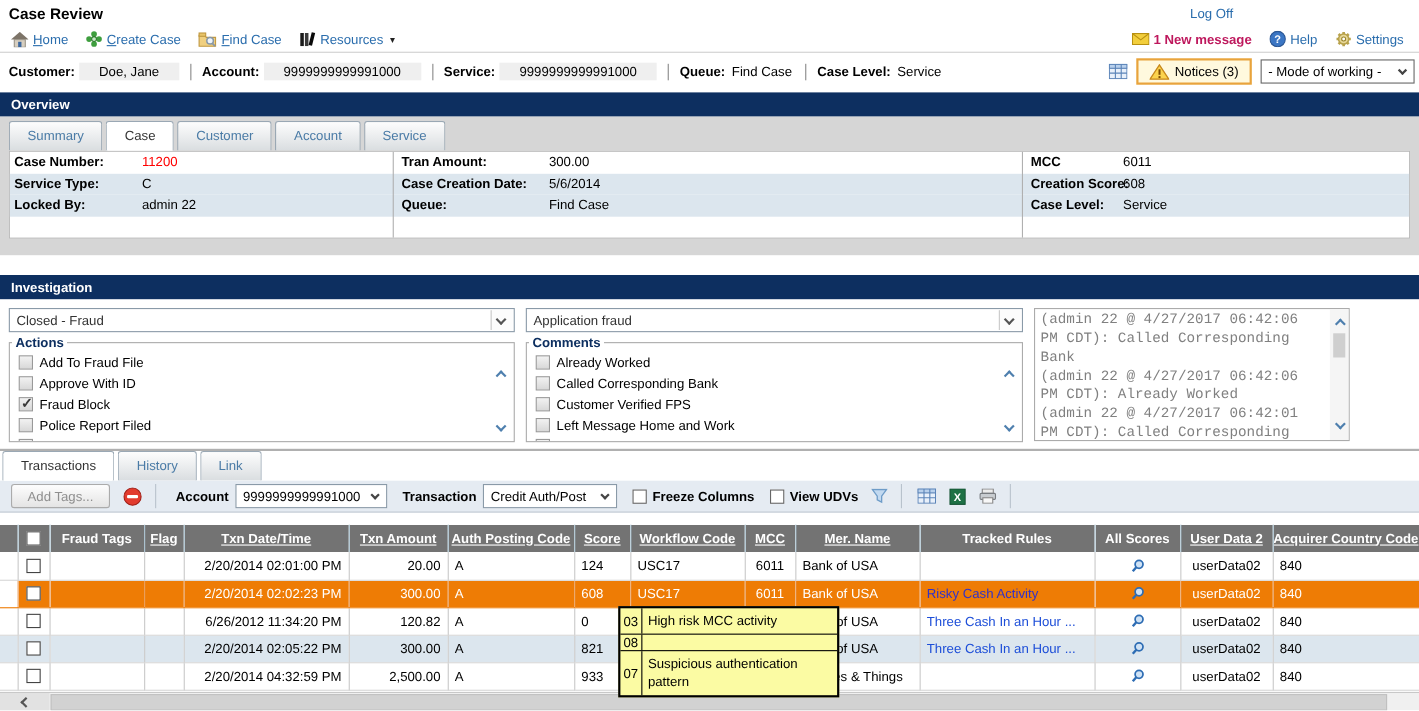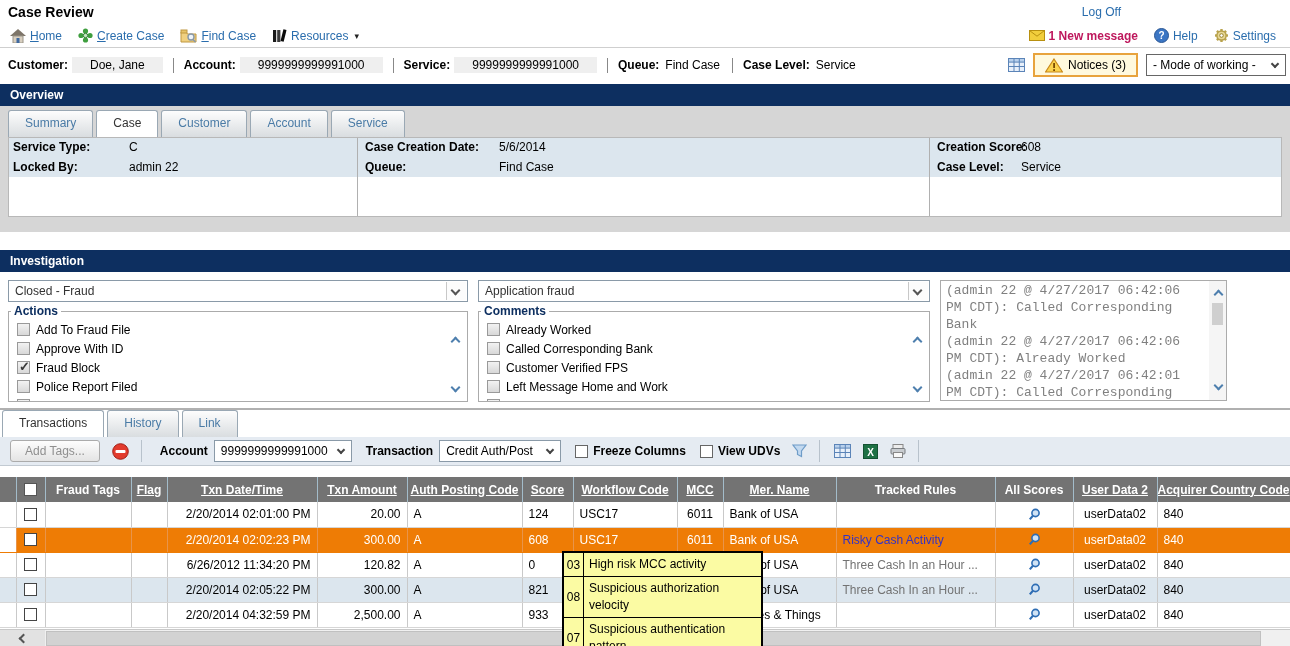--- a/index.html
+++ b/index.html
@@ -90,21 +90,21 @@
   
   table.tx { position:absolute; left:0; top:477px; width:1290px; border-collapse:collapse; table-layout:fixed; }
   table.tx th { height:25px; background:#737373; color:#fff; font-weight:bold; font-size:12px; border-right:1px solid #A3BCCA; text-align:center; overflow:hidden; white-space:nowrap; }
   table.tx th.u { text-decoration:underline; cursor:pointer; }
   table.tx td { height:25px; border-right:1px solid #C9C9C9; border-bottom:1px solid #D6D6D6; background:#fff; overflow:hidden; white-space:nowrap; padding:0 6px; }
   tr.alt td { background:#DCE6EE; }
   tr.sel td { background:#EE7C05; color:#fff; border-right-color:#E8944A; border-bottom-color:#EE7C05; }
   td.c-sp, tr.sel td.c-sp { background:#fff; }
   td.num { text-align:right; }
   td.ctr { text-align:center; padding:0; }
-  a.rule-link { color:#737373; cursor:pointer; }
+  a.rule-link { color:#1d4ed8; cursor:pointer; }
   tr.sel a.rule-link { color:#3232C8; }
   td .cb.rowcb { background:#fff; border:1px solid #444; display:block; margin:0 auto; }
 
   
   .rule-tip { position:absolute; left:562px; top:551px; width:201px; border:2px solid #000; background:#FBFBA3; z-index:10; }
   .tip-row { display:flex; border-bottom:1px solid #000; }
   .tip-row:last-child { border-bottom:none; }
   .tip-code { flex:0 0 20px; border-right:1px solid #000; display:flex; align-items:center; justify-content:center; }
   .tip-desc { flex:1; padding:3px 5px; line-height:17px; }
 
@@ -255,20 +255,28 @@
       </span>
     </div>
   </div>
 
   <div class="sec-hd" style="top:84px;">Overview</div>
   <div class="ov-band"></div>
   <div class="ov-tabs">
     <span class="tab">Summary</span><span class="tab active">Case</span><span class="tab">Customer</span><span class="tab">Account</span><span class="tab">Service</span>
   </div>
   <div class="ov-details">
+    <div class="ov-row">
+      <span class="ov-l p1l">Case Number:</span>
+        <span class="p1v red">11200</span>
+      <span class="ov-l p2l">Tran Amount:</span>
+        <span class="p2v">300.00</span>
+      <span class="ov-l p3l">MCC</span>
+        <span class="p3v">6011</span>
+    </div>
     <div class="ov-row alt">
       <span class="ov-l p1l">Service Type:</span>
         <span class="p1v">C</span>
       <span class="ov-l p2l">Case Creation Date:</span>
         <span class="p2v">5/6/2014</span>
       <span class="ov-l p3l">Creation Score:</span>
         <span class="p3v">608</span>
     </div>
     <div class="ov-row alt">
       <span class="ov-l p1l">Locked By:</span>
@@ -580,21 +588,20 @@
   </tbody>
     </table>
 
   <div class="rule-tip">
     <div class="tip-row">
       <span class="tip-code">03</span>
       <span class="tip-desc">High risk MCC activity</span>
     </div>
     <div class="tip-row">
       <span class="tip-code">08</span>
-      <span class="tip-desc">Suspicious authorization velocity</span>
     </div>
     <div class="tip-row">
       <span class="tip-code">07</span>
       <span class="tip-desc" style="width:150px;">Suspicious authentication pattern</span>
     </div>
   </div>
 
   <div class="hscroll">
     <span class="hs-btn">
         <span class="chv left"></span>

